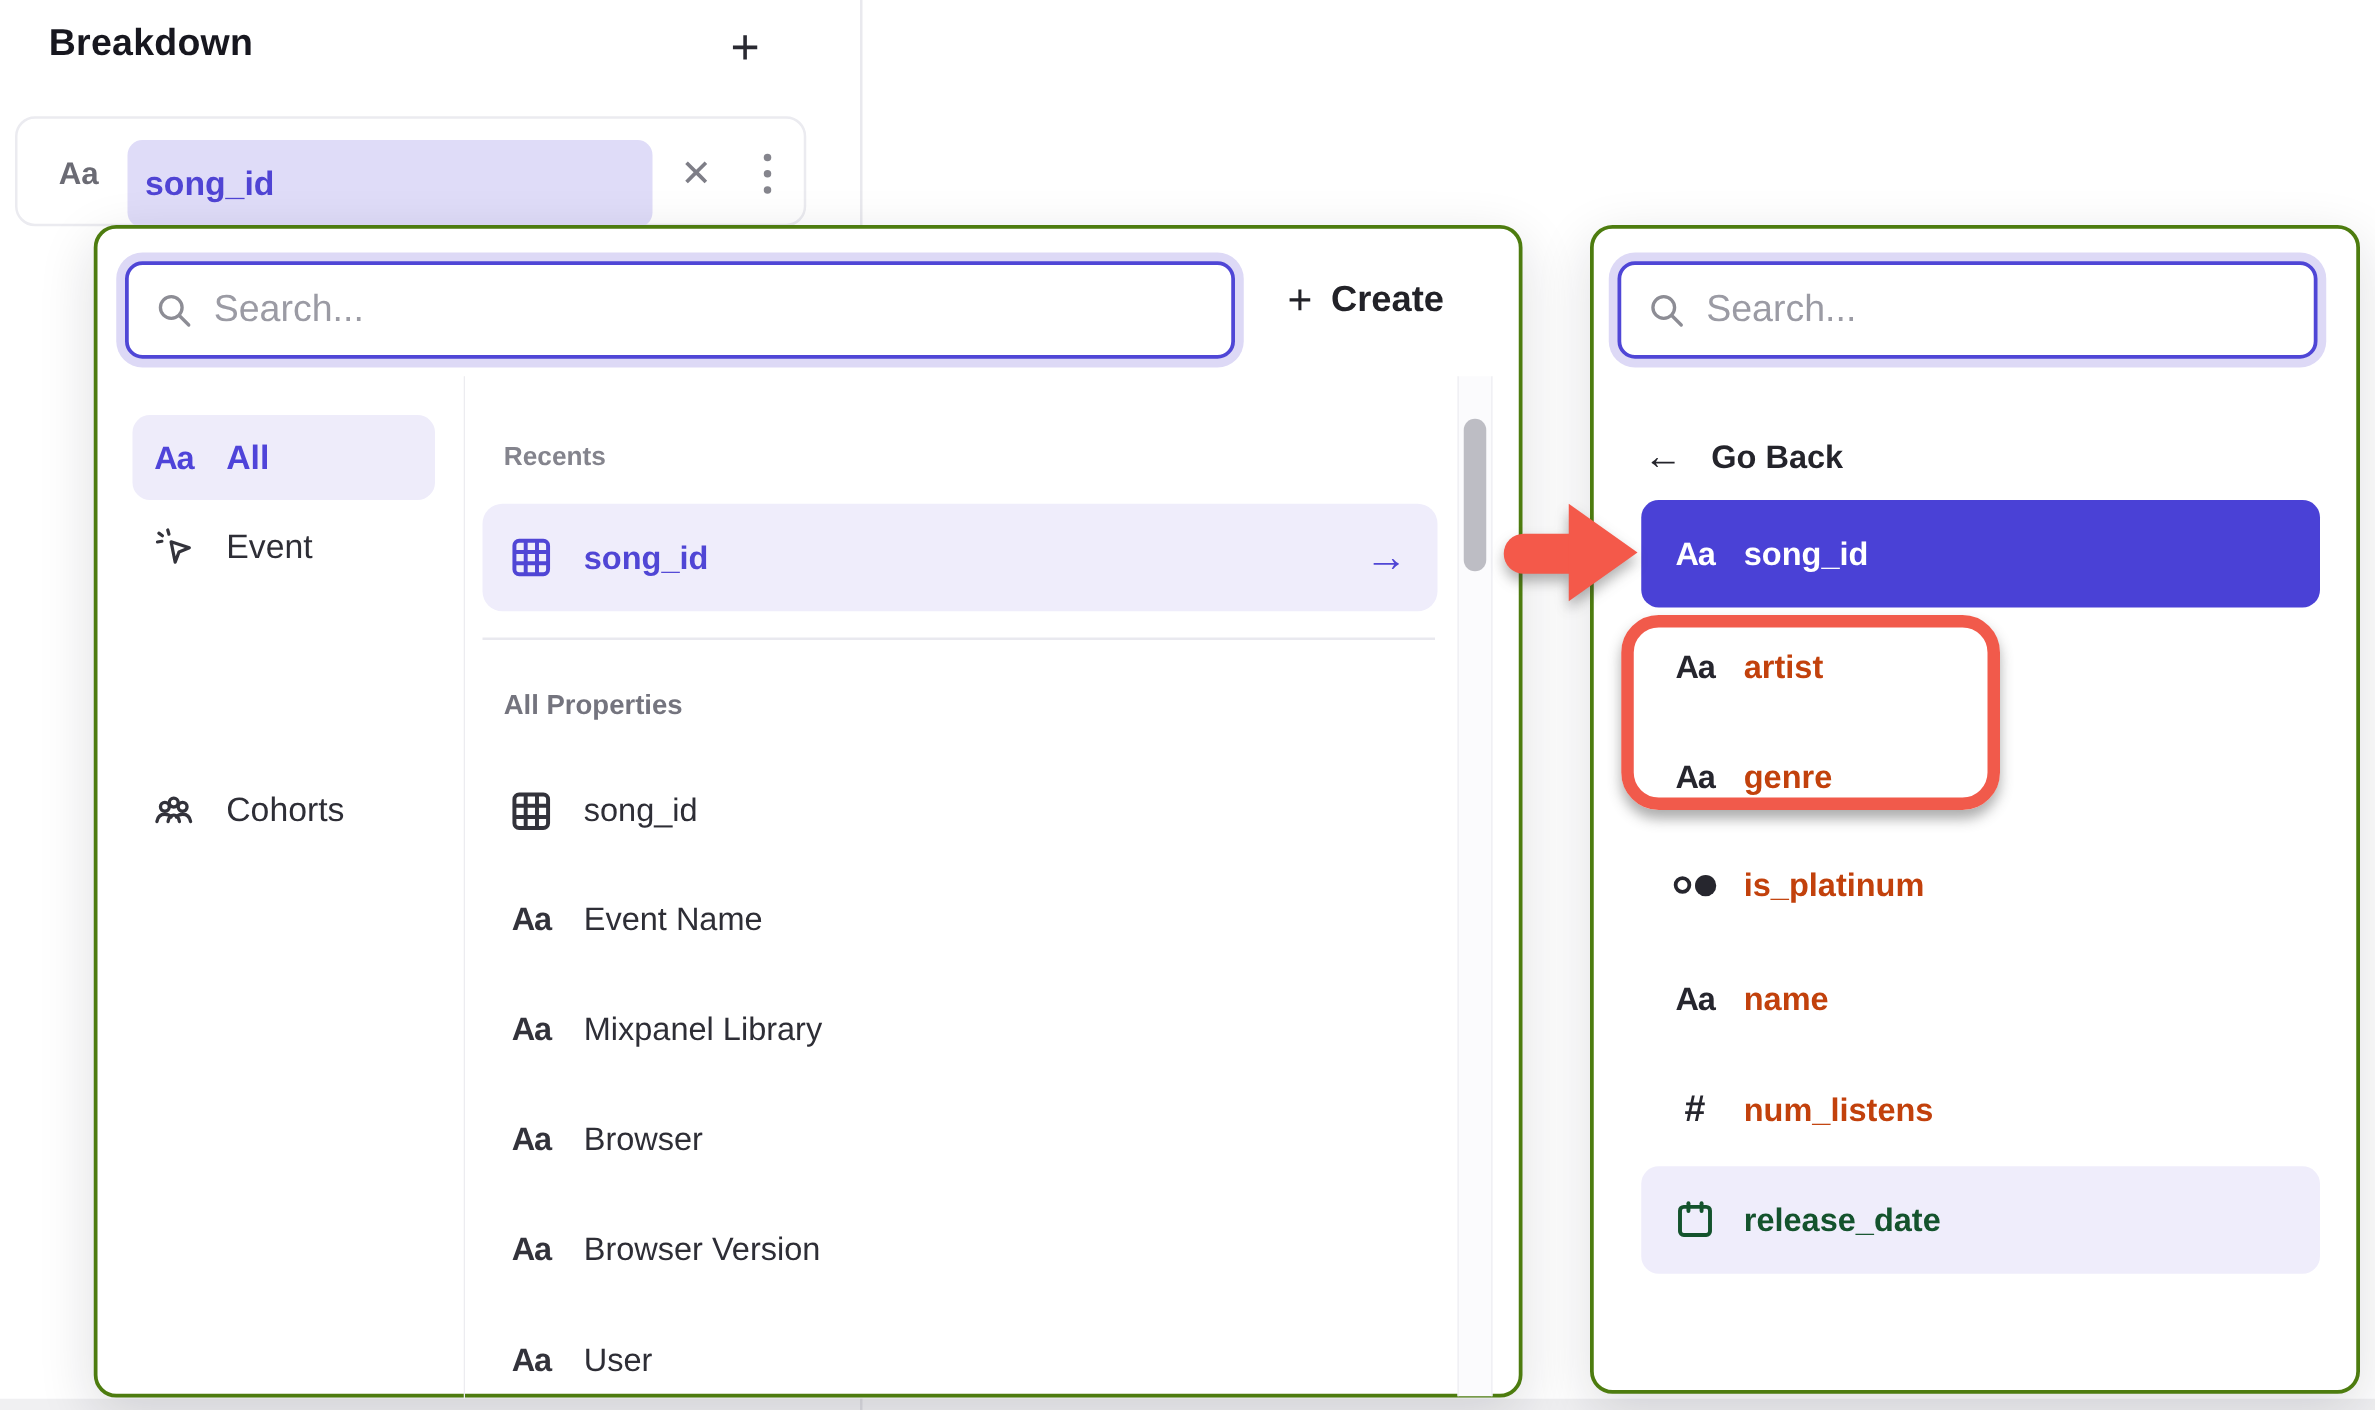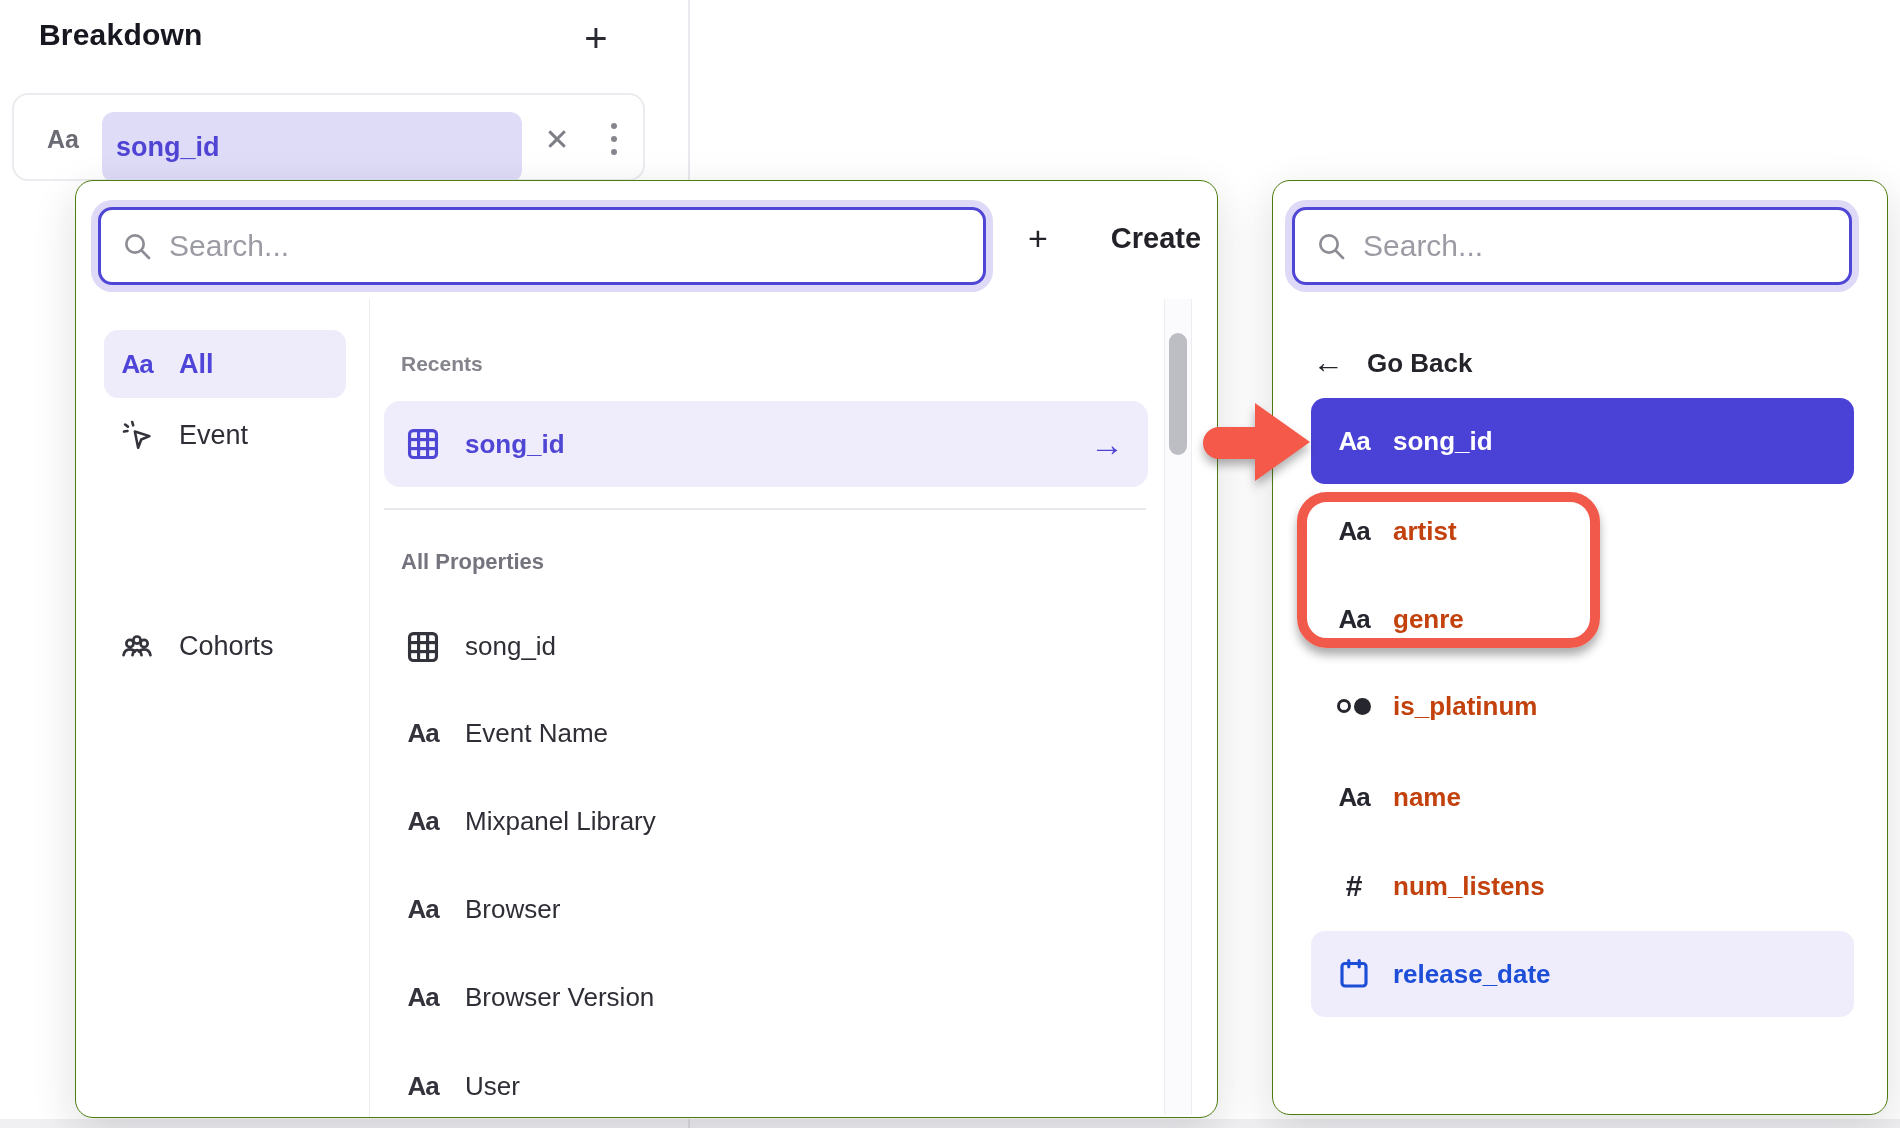--- a/index.html
+++ b/index.html
@@ -25,35 +25,35 @@
   .chip-pill { left:88px; top:17px; width:420px; height:70px; background:#dfdcf8; border-radius:12px;
                display:flex; align-items:center; padding-left:14px; }
   .chip-pill span { font-size:27px; font-weight:600; color:#5044d4; }
   .chip-close { left:518px; top:0; width:50px; height:88px; display:flex; align-items:center; justify-content:center;
                 font-size:30px; color:#7e7e87; cursor:pointer; }
   .chip-kebab { left:578px; top:0; width:44px; height:88px; display:flex; flex-direction:column; gap:7px;
                 align-items:center; justify-content:center; cursor:pointer; }
   .chip-kebab i { width:6px; height:6px; border-radius:50%; background:#85858d; }
 
   
-  .popup { background:#fff; border:1px solid #4d7c0f; border-radius:18px;
+  .popup { background:#fff; border:3px solid #4d7c0f; border-radius:18px;
            box-shadow:0 14px 44px rgba(23,23,35,.14); z-index:10;text-decoration:underline; }
   #left-popup  { left:75px;  top:180px; width:1143px; height:938px; }
   #right-popup { left:1272px; top:180px; width:616px;  height:935px; }
 
   .searchbox { display:flex; align-items:center; gap:16px; background:#fff;
                border:3px solid #4f46d6; border-radius:14px;
                box-shadow:0 0 0 7px #ddd9f6; padding:0 20px; }
   .searchbox input { border:none; outline:none; flex:1; font-size:30px; color:#33333b;
                      font-family:"Liberation Sans", sans-serif; background:transparent; }
   .searchbox input::placeholder { color:#9b9ba4; }
 
   .create-btn { display:flex; align-items:center; gap:15px; cursor:pointer; }
   .create-btn .plus { font-size:34px; font-weight:400; color:#222228; line-height:1; }
-  .create-btn .lbl  { font-size:29px; font-weight:600; color:#222228;margin-left:48px; }
+  .create-btn .lbl  { font-size:29px; font-weight:600; color:#222228; }
 
   
   .cat-item { left:28px; width:242px; height:68px; border-radius:14px; display:flex; align-items:center;
               padding-left:15px; gap:24px; cursor:pointer; color:#33333b; }
   .cat-item .cicon { width:36px; height:36px; display:flex; align-items:center; justify-content:center; }
   .cat-item .clabel { font-size:27px; font-weight:500; color:#2e2e36; }
   .cat-item.selected { background:#eeecfa; }
   .cat-item.selected .clabel { color:#4f44d9; font-weight:600; }
   .cat-item.selected .cicon  { color:#4f44d9; }
   .aa-glyph { font-weight:700; font-size:26px; letter-spacing:-1px; }
@@ -87,21 +87,21 @@
   .goback .arr { font-size:31px; color:#24242b; }
   .goback .lbl { font-size:26px; font-weight:600; color:#24242b; }
 
   .rrow { left:38px; width:543px; height:86px; display:flex; align-items:center; gap:16px; padding-left:20px;
           border-radius:14px; cursor:pointer; }
   .rrow .ricon { width:46px; display:flex; align-items:center; justify-content:center; color:#26262e; }
   .rrow .rlabel { font-size:26px; font-weight:600; color:#c2410c; }
   .rrow.selected { background:#4a41d6; }
   .rrow.selected .ricon, .rrow.selected .rlabel { color:#ffffff; }
   .rrow.highlight { background:#efedfb; }
-  .rrow.highlight .ricon, .rrow.highlight .rlabel { color:#1d4ed8; }
+  .rrow.highlight .ricon, .rrow.highlight .rlabel { color:#14532d; }
 
   .bool-icon { display:inline-flex; align-items:center; gap:3px; }
   .bool-icon .o { width:14px; height:14px; border:3.5px solid #26262e; border-radius:50%; }
   .bool-icon .f { width:17px; height:17px; background:#26262e; border-radius:50%; }
   .hash-glyph { font-size:30px; font-weight:600; }
 
   
   .anno { z-index:60; }
   .red-arrow { left:1203px; top:402px; width:110px; height:80px;
                filter:drop-shadow(0 6px 5px rgba(50,50,50,.38)); }

